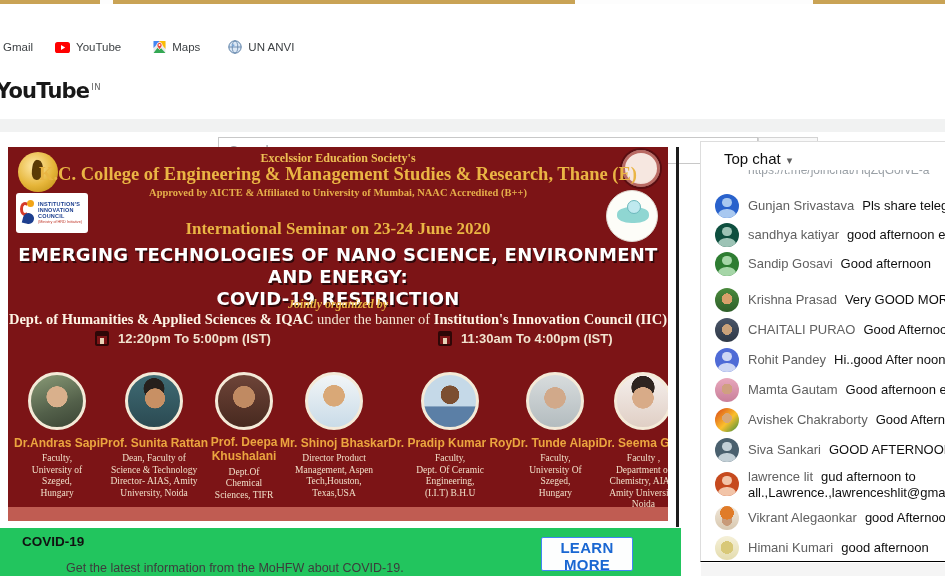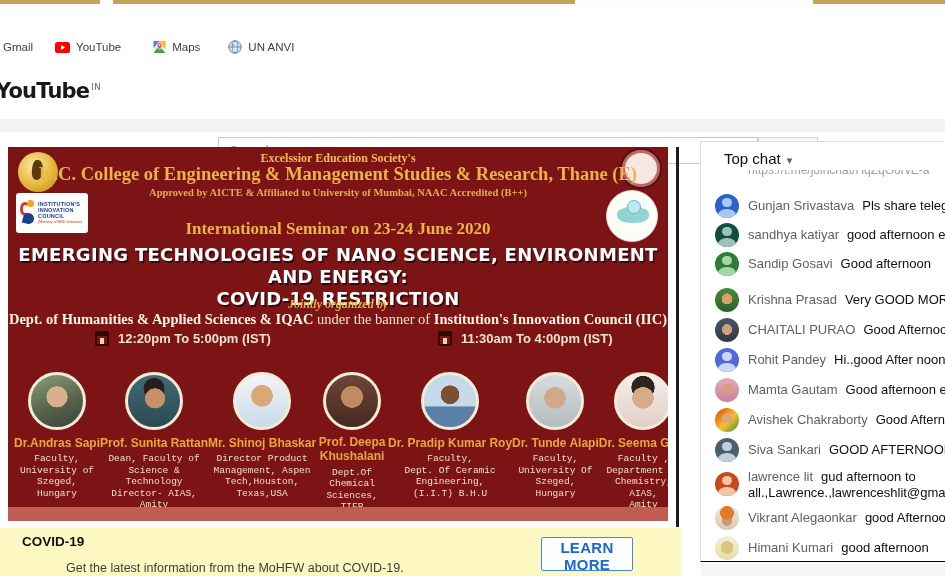--- a/index.html
+++ b/index.html
@@ -91,34 +91,34 @@
   .cal:before{content:"";position:absolute;left:-1px;top:0;width:12px;height:3px;background:#2e0707;}
   .cal:after{content:"";position:absolute;left:3px;top:5px;width:4px;height:6px;background:#e8d4b8;}
 
   
   .speakers{position:absolute;left:6px;top:222px;width:648px;display:flex;}
   .speaker{flex:1 1 0;text-align:center;position:relative;}
   .sphoto{width:58px;height:58px;border-radius:50%;border:3px solid #f4ead8;margin:3px auto 0;}
   .sname{margin-top:6px;font-size:12px;font-weight:bold;color:#eba53f;
          white-space:nowrap;position:relative;left:50%;transform:translateX(-50%);width:max-content;}
   .sname.wrap{white-space:normal;left:auto;transform:none;width:72px;margin-left:auto;margin-right:auto;line-height:1.15;}
-  .sdesc{margin-top:3px;font-family:Liberation Mono, monospace;
+  .sdesc{margin-top:3px;font-family:Liberation Serif, serif;
          font-size:9.5px;color:#f0dfc8;line-height:1.22;white-space:pre-line;}
   .sp1{background:radial-gradient(circle at 50% 42%,#d9b08c 26%,transparent 27%),linear-gradient(160deg,#8a9b77,#53604a 60%,#3a4434);}
   .sp2{background:radial-gradient(circle at 52% 45%,#c89064 25%,transparent 26%),radial-gradient(circle at 50% 26%,#26201c 22%,transparent 23%),linear-gradient(#3f6b74,#2b4a52);}
   .sp3{background:radial-gradient(circle at 50% 40%,#d9a877 26%,transparent 27%),linear-gradient(#f2f5f7,#c9dbe8);}
   .sp4{background:radial-gradient(circle at 50% 42%,#c08a62 27%,transparent 28%),linear-gradient(#6e4438,#47291f);}
   .sp5{background:radial-gradient(circle at 50% 38%,#7c4f32 22%,transparent 23%),linear-gradient(#c5d9e8 60%,#5b7fa6 61%);}
   .sp6{background:radial-gradient(circle at 50% 44%,#d1a98a 27%,transparent 28%),linear-gradient(#d8dcdd,#b3bcbf);}
   .sp7{background:radial-gradient(circle at 50% 44%,#d8ab88 27%,transparent 28%),radial-gradient(circle at 50% 24%,#2e2420 24%,transparent 25%),linear-gradient(#f5efec,#e0cfc5);}
 
   .video-edge{position:absolute;left:676px;top:147px;width:3px;height:380px;background:#1d1d1d;}
 
   
-  .covid{position:absolute;left:0;top:528px;width:681px;height:48px;background:#fef9c3;padding-left:36px;}
+  .covid{position:absolute;left:0;top:528px;width:681px;height:48px;background:#22c55e;padding-left:36px;}
   .c-title{position:absolute;left:22px;top:6px;font-size:13.5px;font-weight:bold;color:#111;}
   .c-text{position:absolute;left:22px;top:33px;font-size:12.5px;color:#3c3c3c;margin-left:44px;}
   .c-btn{position:absolute;left:541px;top:9px;width:92px;height:34px;background:#fdfefe;
          border:1px solid #4285f4;border-radius:2px;color:#1a67d2;font-size:15px;font-weight:bold;
          letter-spacing:.3px;cursor:pointer;font-family:inherit;}
 
   
   .chat{position:absolute;left:700px;top:141px;width:245px;height:421px;background:#fff;
         border-left:1px solid #ddd;border-top:1px solid #ddd;border-bottom:1px solid #000000;}
   .chat-foot{position:absolute;left:701px;top:563px;width:244px;height:13px;background:#f5f5f5;}
@@ -256,33 +256,33 @@
       </div>
       <div class="speaker">
         <div class="sphoto sp2"></div>
         <div class="sname">Prof. Sunita Rattan</div>
         <div class="sdesc">Dean, Faculty of
 Science &amp; Technology
 Director- AIAS, Amity
 University, Noida</div>
       </div>
       <div class="speaker">
+        <div class="sphoto sp4"></div>
+        <div class="sname wrap">Prof. Deepa Khushalani</div>
+        <div class="sdesc">Dept.Of
+Chemical
+Sciences, TIFR</div>
+      </div>
+      <div class="speaker">
         <div class="sphoto sp3"></div>
         <div class="sname">Mr. Shinoj Bhaskar</div>
         <div class="sdesc">Director Product
 Management, Aspen
 Tech,Houston,
 Texas,USA</div>
-      </div>
-      <div class="speaker">
-        <div class="sphoto sp4"></div>
-        <div class="sname wrap">Prof. Deepa Khushalani</div>
-        <div class="sdesc">Dept.Of
-Chemical
-Sciences, TIFR</div>
       </div>
       <div class="speaker">
         <div class="sphoto sp5"></div>
         <div class="sname">Dr. Pradip Kumar Roy</div>
         <div class="sdesc">Faculty,
 Dept. Of Ceramic
 Engineering,
 (I.I.T) B.H.U</div>
       </div>
       <div class="speaker">

